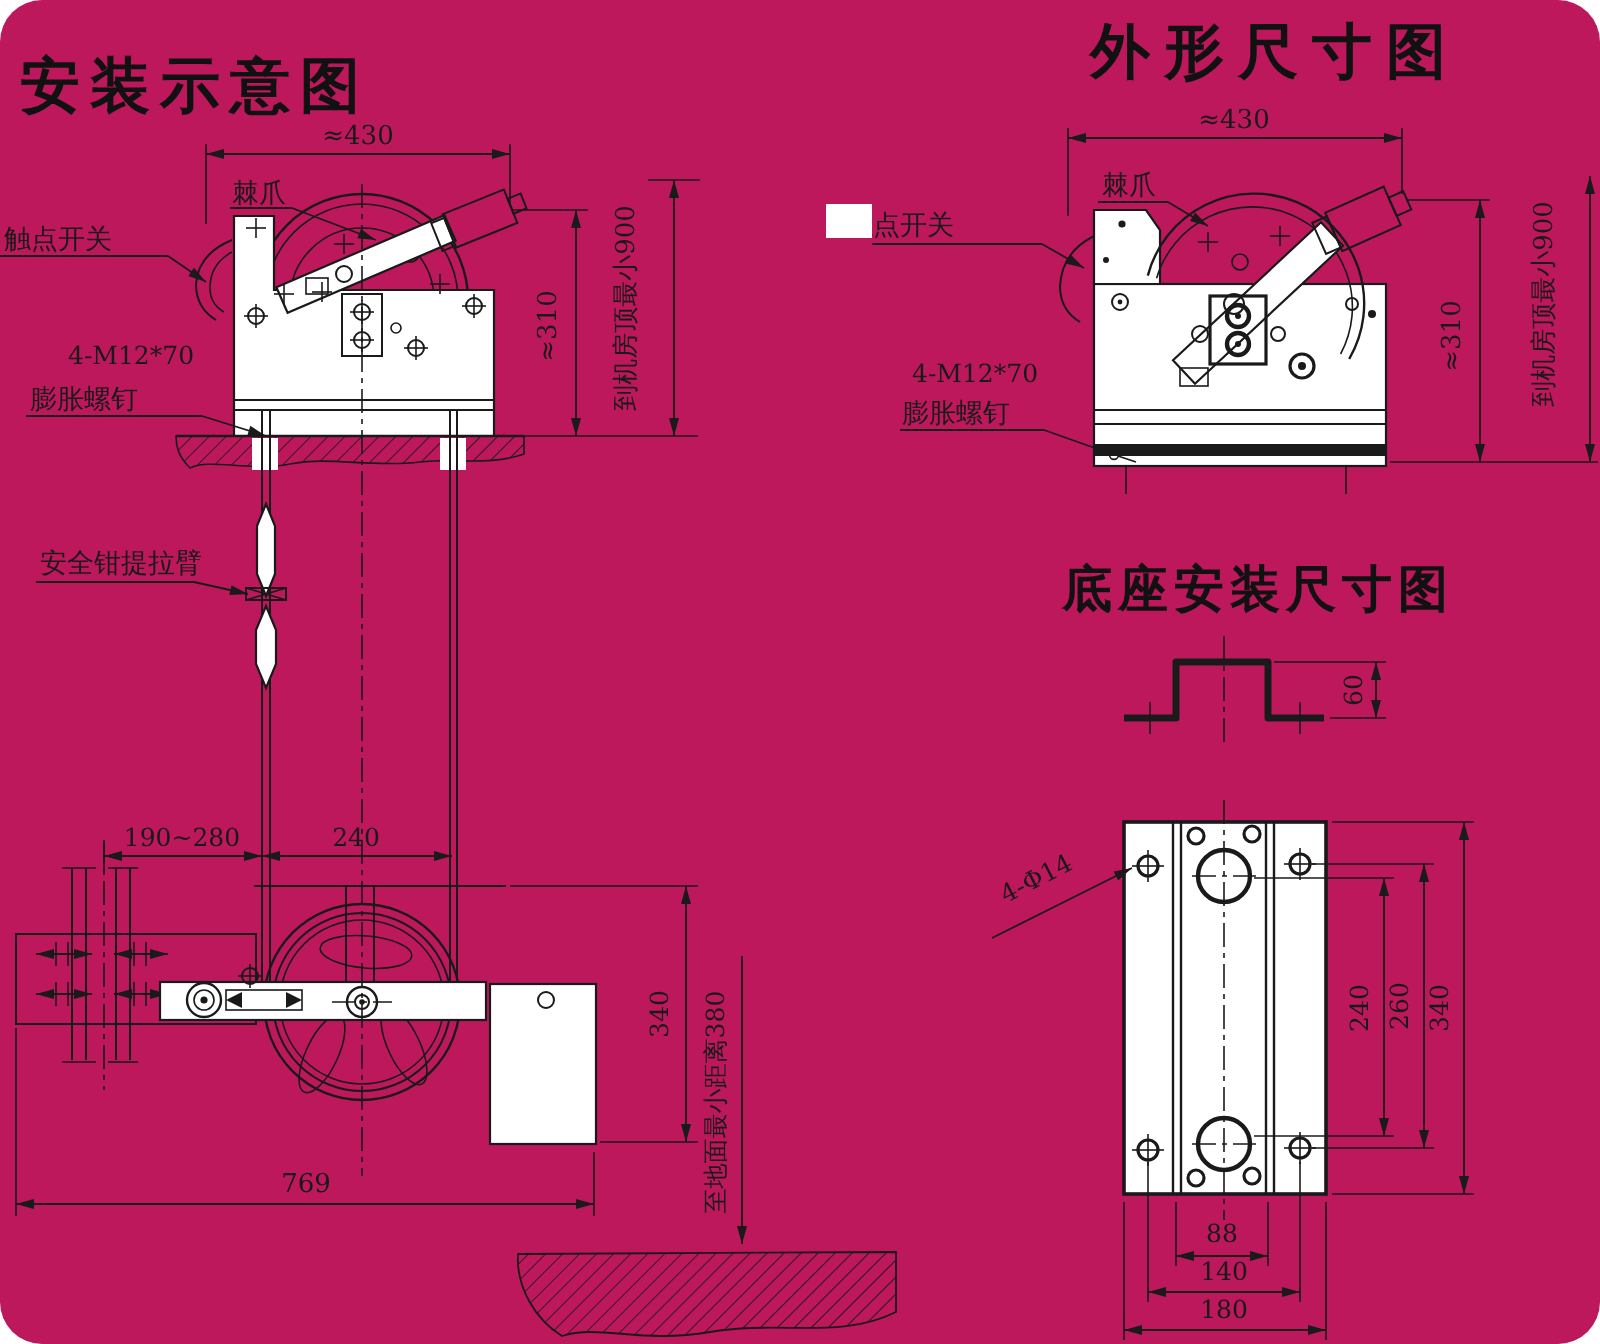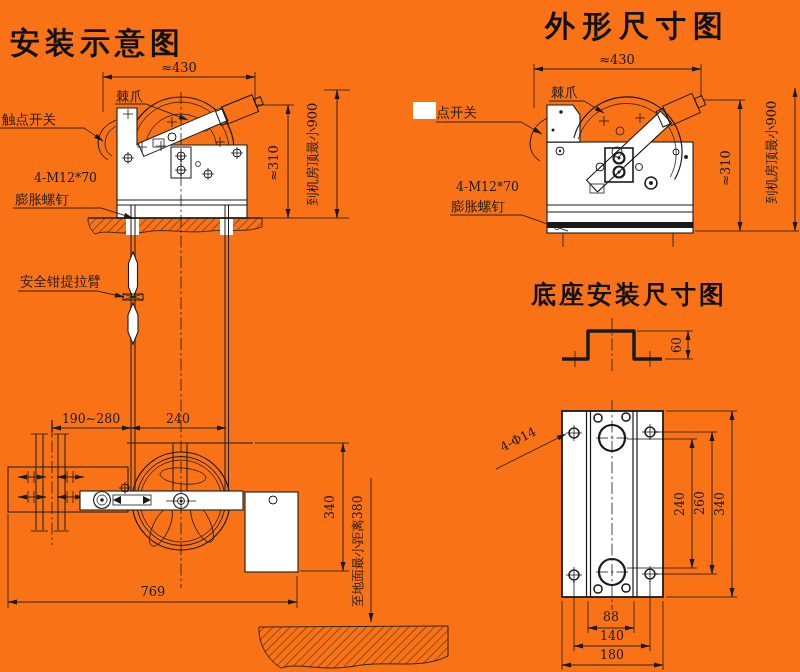--- a/index.html
+++ b/index.html
@@ -1,16 +1,16 @@
 <!DOCTYPE html>
 <html><head>
 <meta charset="utf-8">
 <style>
   html,body{margin:0;padding:0;background:#fff;}
-  #canvas{width:800px;height:672px;position:relative;background:#f97316;}
+  #canvas{width:800px;height:672px;position:relative;background:#be185d;border-radius:21px;}
   svg{display:block;}
   .s08{stroke:#1a1a1a;stroke-width:.8;fill:none}
   .s1{stroke:#1a1a1a;stroke-width:1;fill:none}
   .s12{stroke:#1a1a1a;stroke-width:1.2;fill:none}
   .s16{stroke:#1a1a1a;stroke-width:1.6;fill:none}
   .s22{stroke:#1a1a1a;stroke-width:2.2;fill:none}
   .s35{stroke:#1a1a1a;stroke-width:3.5;fill:none;stroke-linejoin:round}
   .wfill{fill:#fff;stroke:#1a1a1a;stroke-width:1.1}
   .blk{fill:#1a1a1a;stroke:none}
   .dim{stroke:#1a1a1a;stroke-width:.9;fill:none}

